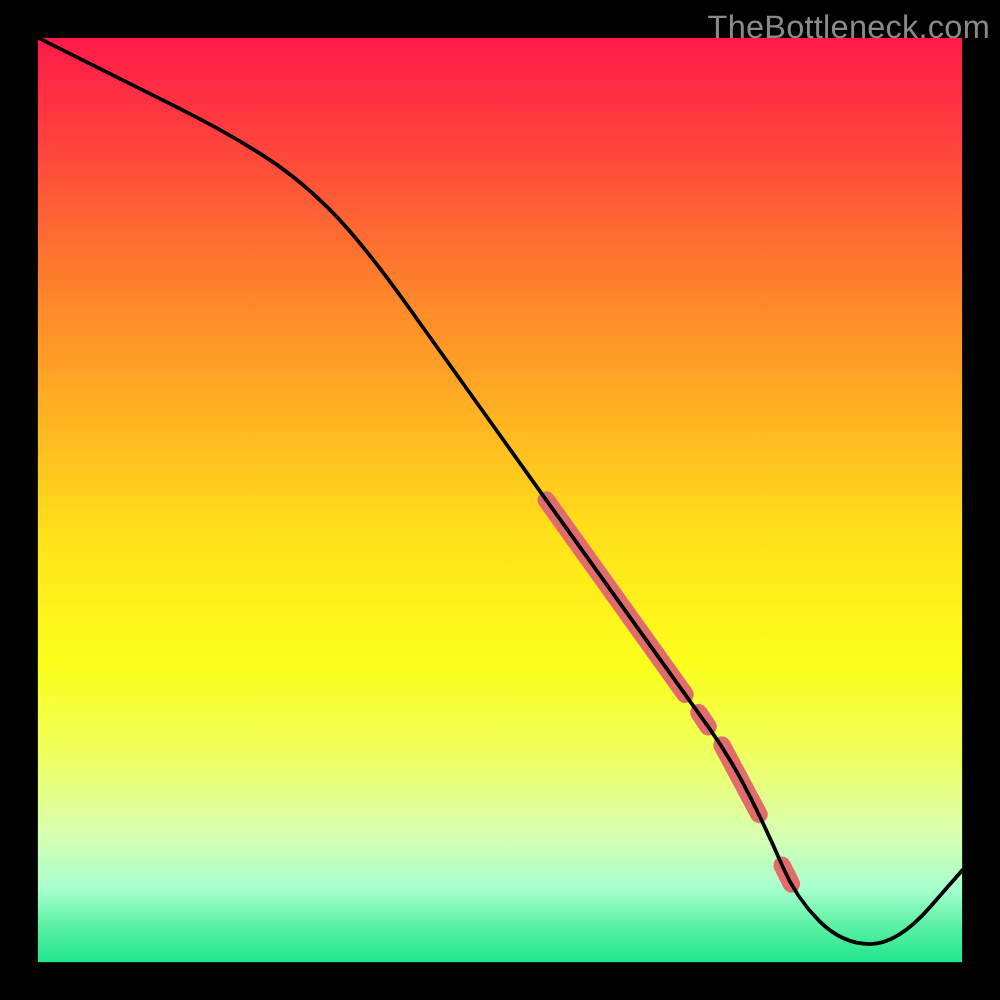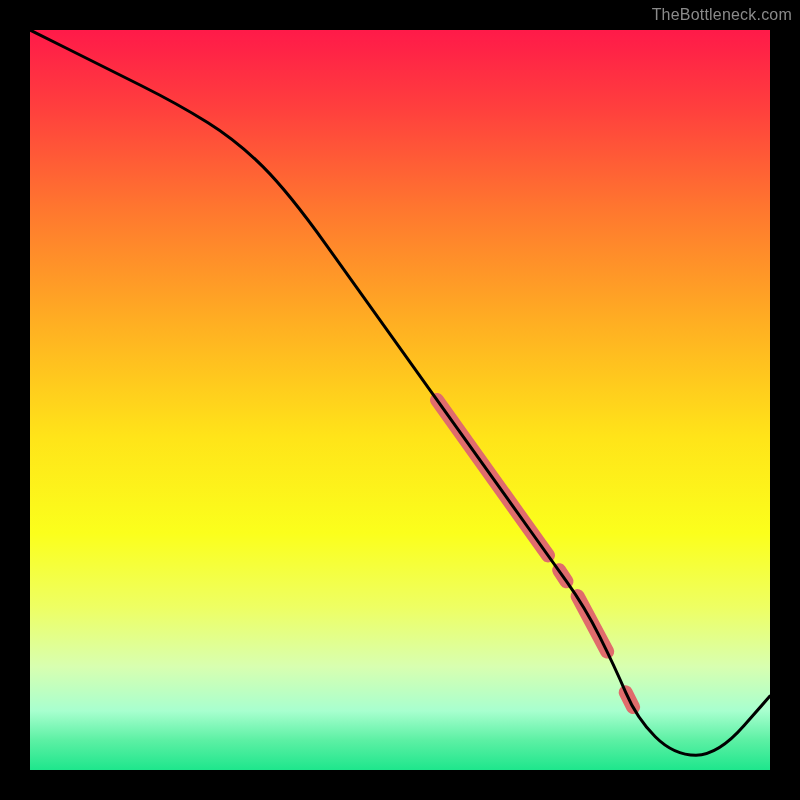--- a/index.html
+++ b/index.html
@@ -25,21 +25,21 @@
     top: 30px;
     width: 740px;
     height: 740px;
     overflow: hidden;
   }
   .watermark {
     position: absolute;
     top: 6px;
     right: 8px;
     color: #8a8a8a;
-    font-size: 16px;
+    font-size: 26px;
     font-weight: 500;
     letter-spacing: 0.2px;
     z-index: 10;
   }
   svg {
     display: block;
   }
 </style>
 </head>
 <body>

